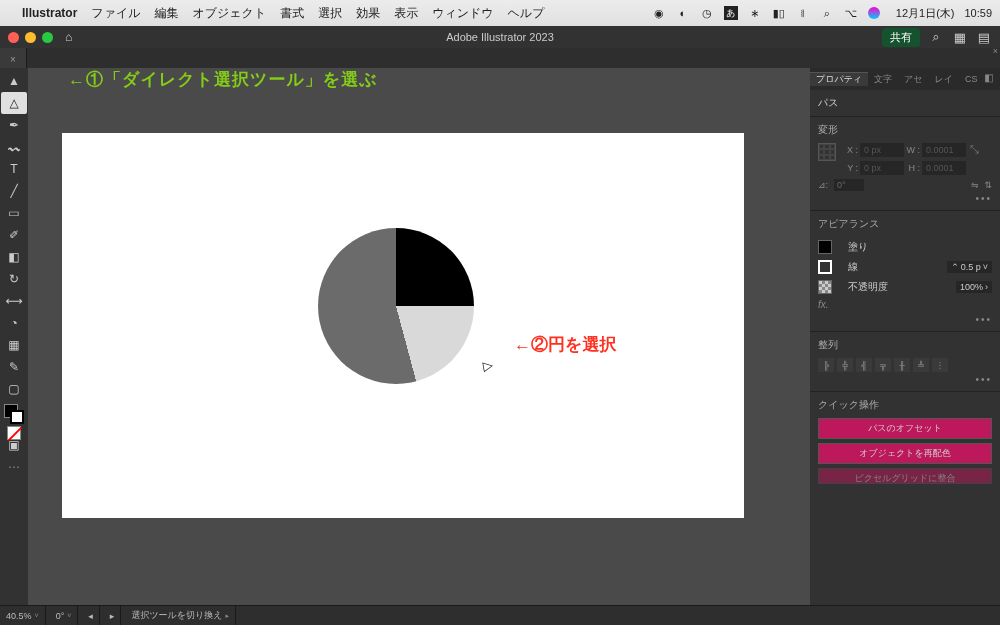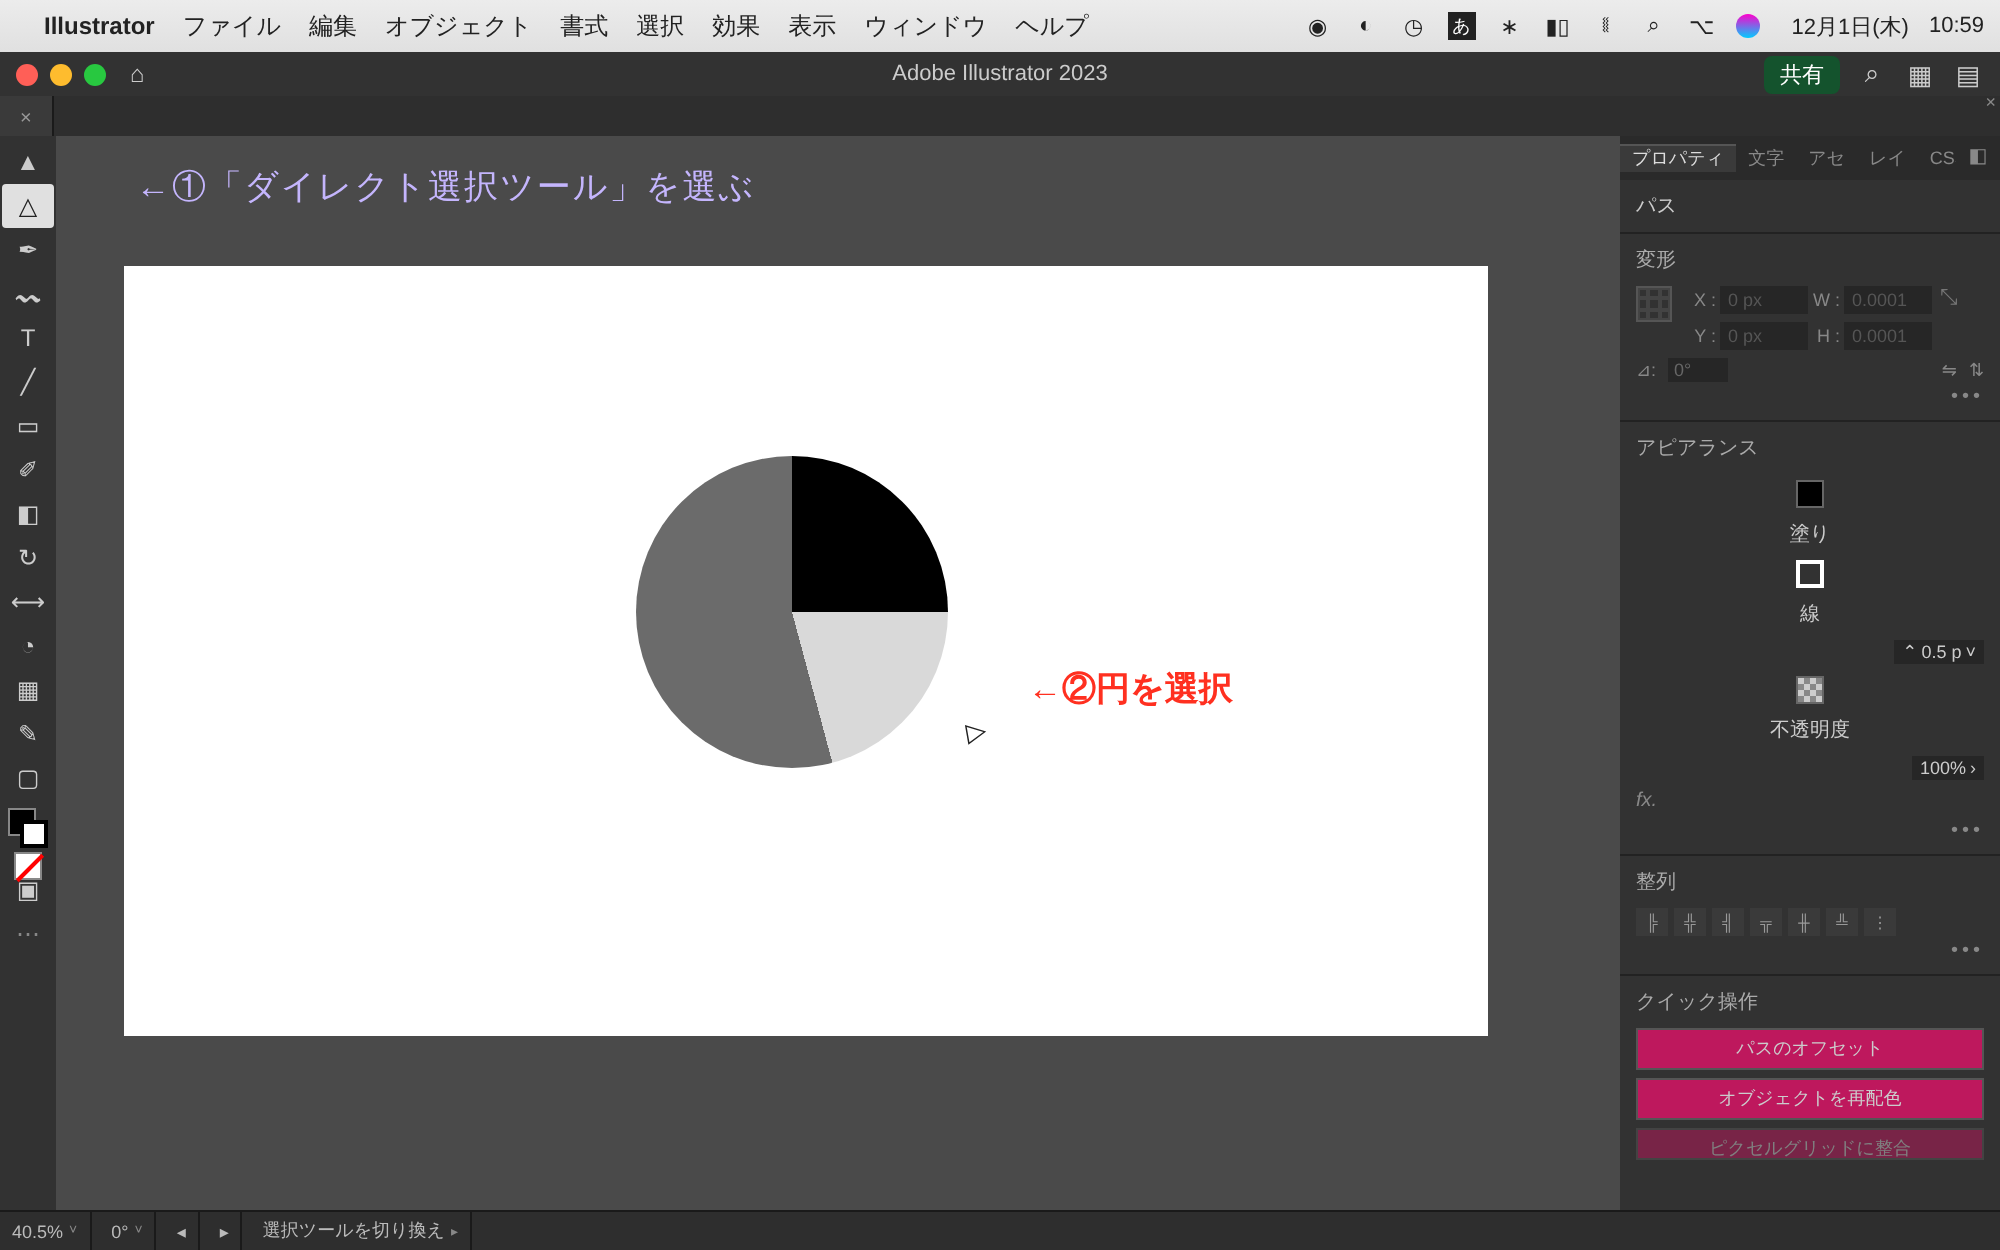--- a/index.html
+++ b/index.html
@@ -40,41 +40,41 @@
 .color-swatch { width: 20px; height: 20px; position: relative; margin: 4px auto; }
 .color-swatch .fill { position: absolute; top: 0; left: 0; width: 14px; height: 14px; background: #000; border: 1px solid #888; }
 .color-swatch .stroke { position: absolute; bottom: 0; right: 0; width: 14px; height: 14px; background: #fff; border: 2px solid #000; }
 .color-swatch .none { position: absolute; bottom: -16px; left: 3px; width: 14px; height: 14px; background: #fff; border: 1px solid #888; }
 .color-swatch .none::after { content:""; position:absolute; width:18px; height:2px; background:red; top:6px; left:-2px; transform:rotate(-45deg); }
 
 
 .canvas-wrap { flex: 1; background: #4a4a4a; position: relative; overflow: hidden; }
 .artboard { position: absolute; top: 65px; left: 34px; width: 682px; height: 385px; background: #fff; }
 .pie { position: absolute; top: 95px; left: 256px; width: 156px; height: 156px; border-radius: 50%; background: conic-gradient(#000 0deg 90deg, #d9d9d9 90deg 165deg, #6b6b6b 165deg 360deg); }
-.anno1 { position: absolute; top: 14px; left: 40px; color: #c4b5fd; font-weight: 400; font-size: 17px; letter-spacing: 1px; }
+.anno1 { position: absolute; top: 0; left: 40px; color: #84cc16; font-weight: 700; font-size: 17px; letter-spacing: 1px; }
 .anno2 { position: absolute; top: 200px; left: 452px; color: #ff3020; font-weight: 700; font-size: 17px; text-align: center; }
 .cursor2 { position: absolute; top: 225px; left: 421px; font-size: 13px; color: #222; transform: rotate(-10deg); }
 
 
 .rightcol { width: 190px; background: #323232; color: #ccc; font-size: 10px; position: relative; }
 .panel-tabs { display: flex; background: #2a2a2a; height: 22px; align-items: center; font-size: 9px; }
 .panel-tabs span { padding: 0 6px; color: #888; cursor: pointer; }
 .panel-tabs span.on { background: #3a3a3a; color: #ddd; border-top: 1px solid #555; }
 .panel-x { position: absolute; top: -22px; right: 2px; color: #888; font-size: 9px; }
 .psec { padding: 6px 8px; border-bottom: 1px solid #222; }
 .psec-title { color: #aaa; font-size: 10px; margin-bottom: 6px; }
 .transform-grid { display: grid; grid-template-columns: 14px auto 14px auto; gap: 4px 2px; font-size: 9px; align-items: center; }
 .transform-grid .lbl { color: #888; text-align: right; }
 .transform-grid .val { background: #262626; padding: 2px 4px; color: #555; font-size: 9px; width: 44px; }
 .transform-ref { width: 18px; height: 18px; display: grid; grid-template-columns: repeat(3,1fr); grid-template-rows: repeat(3,1fr); border: 1px solid #555; margin-right: 4px; }
 .transform-ref span { border: 0.5px solid #444; }
 .transform-row2 { display: flex; gap: 6px; align-items: center; margin-top: 4px; font-size: 9px; color: #888; }
 .transform-row2 .inp { background: #262626; padding: 1px 3px; width: 30px; color: #666; }
 .dots { text-align: right; color: #888; margin-top: 2px; letter-spacing: 2px; }
-.app-row { display: flex; align-items: center; gap: 6px; padding: 3px 0; flex-direction: column; }
+.app-row { display: flex; align-items: center; gap: 16px; padding: 3px 0; }
 .app-row .sw { width: 14px; height: 14px; border: 1px solid #666; }
 .app-row .sw.black { background: #000; }
 .app-row .sw.stroke { background: #323232; border: 2px solid #fff; }
 .app-row .sw.op { background: repeating-conic-gradient(#888 0 25%, #ccc 0 50%) 0 0/6px 6px; }
 .app-row .num { background: #262626; padding: 1px 4px; margin-left: auto; font-size: 9px; display: flex; align-items: center; gap: 2px; }
 .fx { font-style: italic; color: #888; padding: 2px 0; }
 .align-row { display: flex; gap: 3px; margin-top: 4px; }
 .align-row .ai { width: 16px; height: 14px; background: #3a3a3a; display: flex; align-items: center; justify-content: center; font-size: 8px; color: #999; }
 .qa-btn { background: #be185d; border: 1px solid #555; color: #ccc; padding: 3px 0; text-align: center; font-size: 9px; margin-top: 4px; cursor: pointer; }
 

